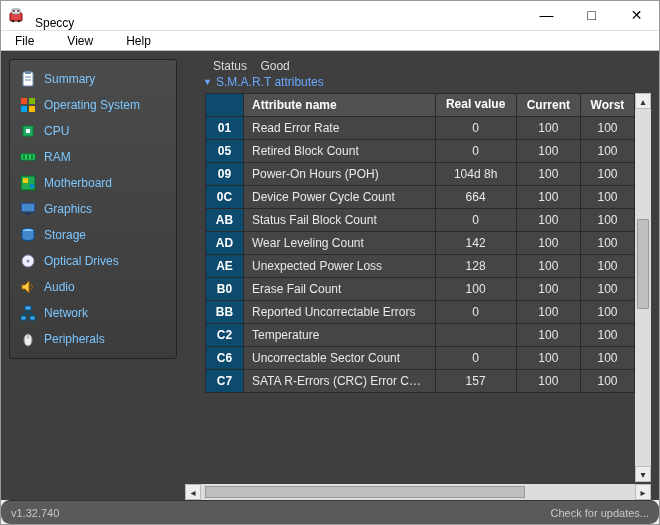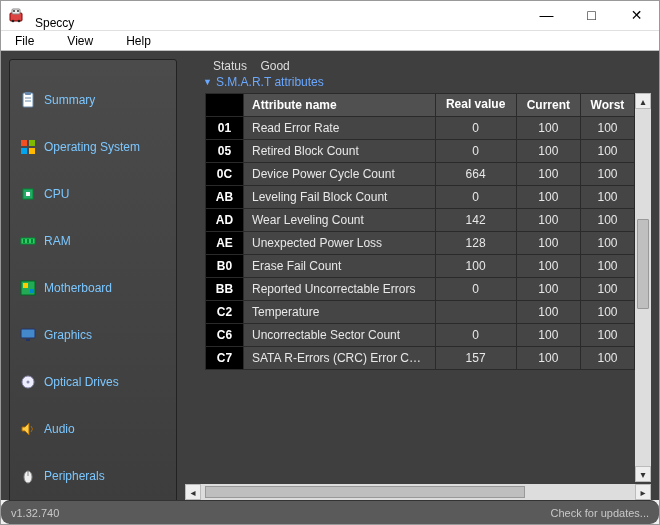--- a/index.html
+++ b/index.html
@@ -59,21 +59,20 @@
     height: fit-content;
   }
   .side-item {
     display: flex;
     align-items: center;
     gap: 8px;
     padding: 5px 10px;
     color: #7cc7ff;
     font-size: 12px;
     cursor: pointer;
-    margin-top: 21px;
   }
   .side-icon {
     width: 16px; height: 16px;
     display: inline-flex; align-items: center; justify-content: center;
   }
   .main {
     flex: 1;
     display: flex;
     flex-direction: column;
     min-width: 0;
@@ -108,21 +107,21 @@
     text-align: left;
     white-space: nowrap;
   }
   th {
     background: #505050;
     font-weight: bold;
     color: #fff;
   }
   tr td:first-child,
   tr th:first-child {
-    background: #000000;
+    background: #0c4a6e;
     font-weight: bold;
     color: #fff;
     width: 38px;
     text-align: center;
   }
   tr td:nth-child(3),
   tr td:nth-child(4),
   tr td:nth-child(5) { text-align: center; }
   th:nth-child(3), th:nth-child(4), th:nth-child(5) { text-align: center; }
   tbody tr { background: #454545; }
@@ -258,54 +257,63 @@
         <svg width="16" height="16">
             <rect x="1" y="2" width="14" height="9" rx="1" fill="#48c" stroke="#236"></rect>
             <rect x="6" y="12" width="4" height="2" fill="#236"></rect>
           </svg>
       </span>
       <span>Graphics</span>
     </div>
     <div class="side-item">
       <span class="side-icon">
         <svg width="16" height="16">
+            <ellipse cx="8" cy="4" rx="6" ry="2.5" fill="#8cf" stroke="#05a"></ellipse>
+            <path d="M2 4 v7 a6 2.5 0 0 0 12 0 V4" fill="#48c" stroke="#05a"></path>
+          </svg>
+      </span>
+      <span>Storage</span>
+    </div>
+    <div class="side-item">
+      <span class="side-icon">
+        <svg width="16" height="16">
             <circle cx="8" cy="8" r="6" fill="#eef" stroke="#88a"></circle>
             <circle cx="8" cy="8" r="1.5" fill="#88a"></circle>
           </svg>
       </span>
       <span>Optical Drives</span>
     </div>
     <div class="side-item">
       <span class="side-icon">
         <svg width="16" height="16">
             <polygon points="2,6 5,6 9,2 9,14 5,10 2,10" fill="#fc4" stroke="#a60"></polygon>
             <path d="M11 5 q3 3 0 6" fill="none" stroke="#a60"></path>
           </svg>
       </span>
       <span>Audio</span>
-    </div>
-    <div class="side-item">
-      <span class="side-icon">
-        <svg width="16" height="16">
-            <ellipse cx="8" cy="9" rx="4" ry="6" fill="#eee" stroke="#888"></ellipse>
-            <line x1="8" y1="3" x2="8" y2="8" stroke="#888"></line>
-          </svg>
-      </span>
-      <span>Peripherals</span>
     </div>
     <div class="side-item">
       <span class="side-icon">
         <svg width="16" height="16">
             <rect x="5" y="1" width="6" height="4" fill="#4ae" stroke="#058"></rect>
             <rect x="1" y="11" width="5" height="4" fill="#4ae" stroke="#058"></rect>
             <rect x="10" y="11" width="5" height="4" fill="#4ae" stroke="#058"></rect>
             <path d="M8 5 v3 M8 8 h-4 v3 M8 8 h4 v3" fill="none" stroke="#058"></path>
           </svg>
       </span>
       <span>Network</span>
+    </div>
+    <div class="side-item">
+      <span class="side-icon">
+        <svg width="16" height="16">
+            <ellipse cx="8" cy="9" rx="4" ry="6" fill="#eee" stroke="#888"></ellipse>
+            <line x1="8" y1="3" x2="8" y2="8" stroke="#888"></line>
+          </svg>
+      </span>
+      <span>Peripherals</span>
     </div>
   </div>
 
   <div class="main">
     <div class="status-line">
       <span>Status</span>&nbsp;&nbsp;&nbsp;
       <span>Good</span>
     </div>
     <div class="section-head">
       <span style="color:#6aa8ff;font-size:9px;">▼</span>
@@ -333,29 +341,36 @@
                 <td>100</td>
               </tr>
               <tr>
                 <td>05</td>
                 <td>Retired Block Count</td>
                 <td>0</td>
                 <td>100</td>
                 <td>100</td>
               </tr>
               <tr>
+                <td>09</td>
+                <td>Power-On Hours (POH)</td>
+                <td>104d 8h</td>
+                <td>100</td>
+                <td>100</td>
+              </tr>
+              <tr>
                 <td>0C</td>
                 <td>Device Power Cycle Count</td>
                 <td>664</td>
                 <td>100</td>
                 <td>100</td>
               </tr>
               <tr>
                 <td>AB</td>
-                <td>Leveling Fail Block Count</td>
+                <td>Status Fail Block Count</td>
                 <td>0</td>
                 <td>100</td>
                 <td>100</td>
               </tr>
               <tr>
                 <td>AD</td>
                 <td>Wear Leveling Count</td>
                 <td>142</td>
                 <td>100</td>
                 <td>100</td>

